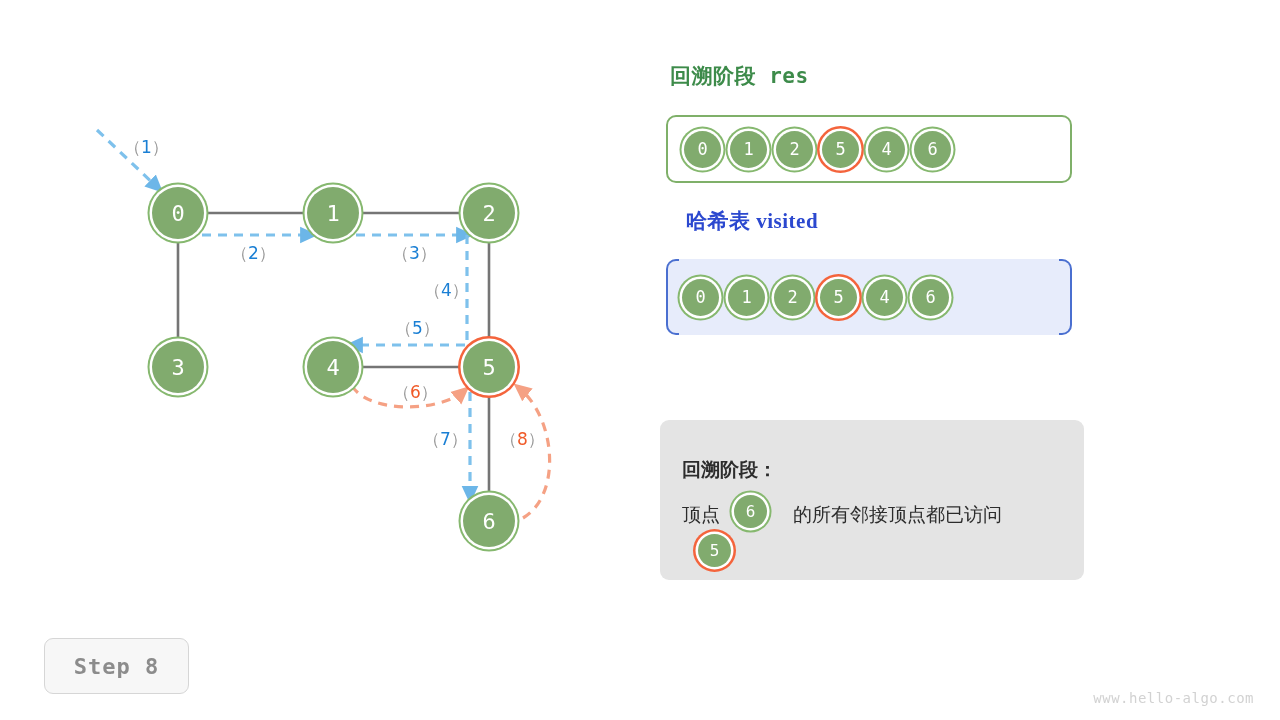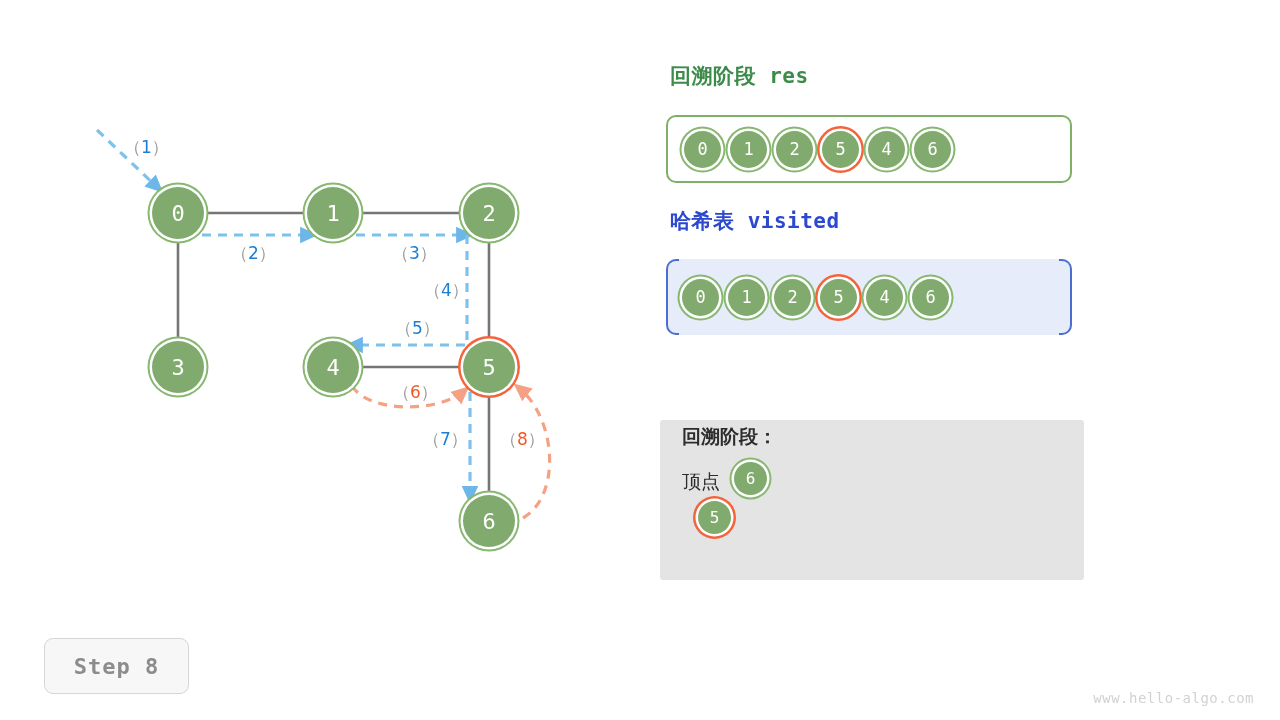--- a/index.html
+++ b/index.html
@@ -143,23 +143,23 @@
   }
 
   
   #explain-card {
     position: absolute;
     left: 660px;
     top: 420px;
     width: 424px;
     height: 160px;
     background: #e4e4e4;
-    border-radius: 3px;
-    box-sizing: border-box;
-    padding: 4px 22px 0 22px;
+    border-radius: 9px;
+    box-sizing: border-box;
+    padding: 37px 22px 0 22px;
   }
   .ex-heading {
     font-size: 19px;
     font-weight: bold;
     color: #2c2c2c;
     margin: 0 0 12px 0;
     user-select: none;
   }
   .ex-line {
     display: flex;
@@ -317,21 +317,21 @@
         <span>5</span>
       </div>
       <div class="gnode seq-node green">
         <span>4</span>
       </div>
       <div class="gnode seq-node green">
         <span>6</span>
       </div>
     </div>
 
-    <div class="panel-title visited" style="position:absolute; left:4px; top:207px;">哈希表 visited</div>
+    <div class="panel-title visited" style="position:absolute; left:20px; top:207px;font-family:Liberation Serif, serif;">哈希表 visited</div>
 
     <div id="visited-box">
       <div class="gnode seq-node green">
         <span>0</span>
       </div>
       <div class="gnode seq-node green">
         <span>1</span>
       </div>
       <div class="gnode seq-node green">
         <span>2</span>
@@ -349,20 +349,21 @@
   </div>
 
   <div id="explain-card">
     <div class="ex-heading">回溯阶段：</div>
 
     <div class="ex-line">
       <span>顶点</span>
       <span class="gnode inline-node green" style="margin-left:14px; margin-right:26px;">
         <span>6</span>
       </span>
+      <span>的所有邻接顶点都已访问</span>
     </div>
 
     <div class="ex-line">
       <span class="gnode inline-node orange" style="margin-left:16px;">
         <span>5</span>
       </span>
     </div>
   </div>
 
   <div id="step-badge">

